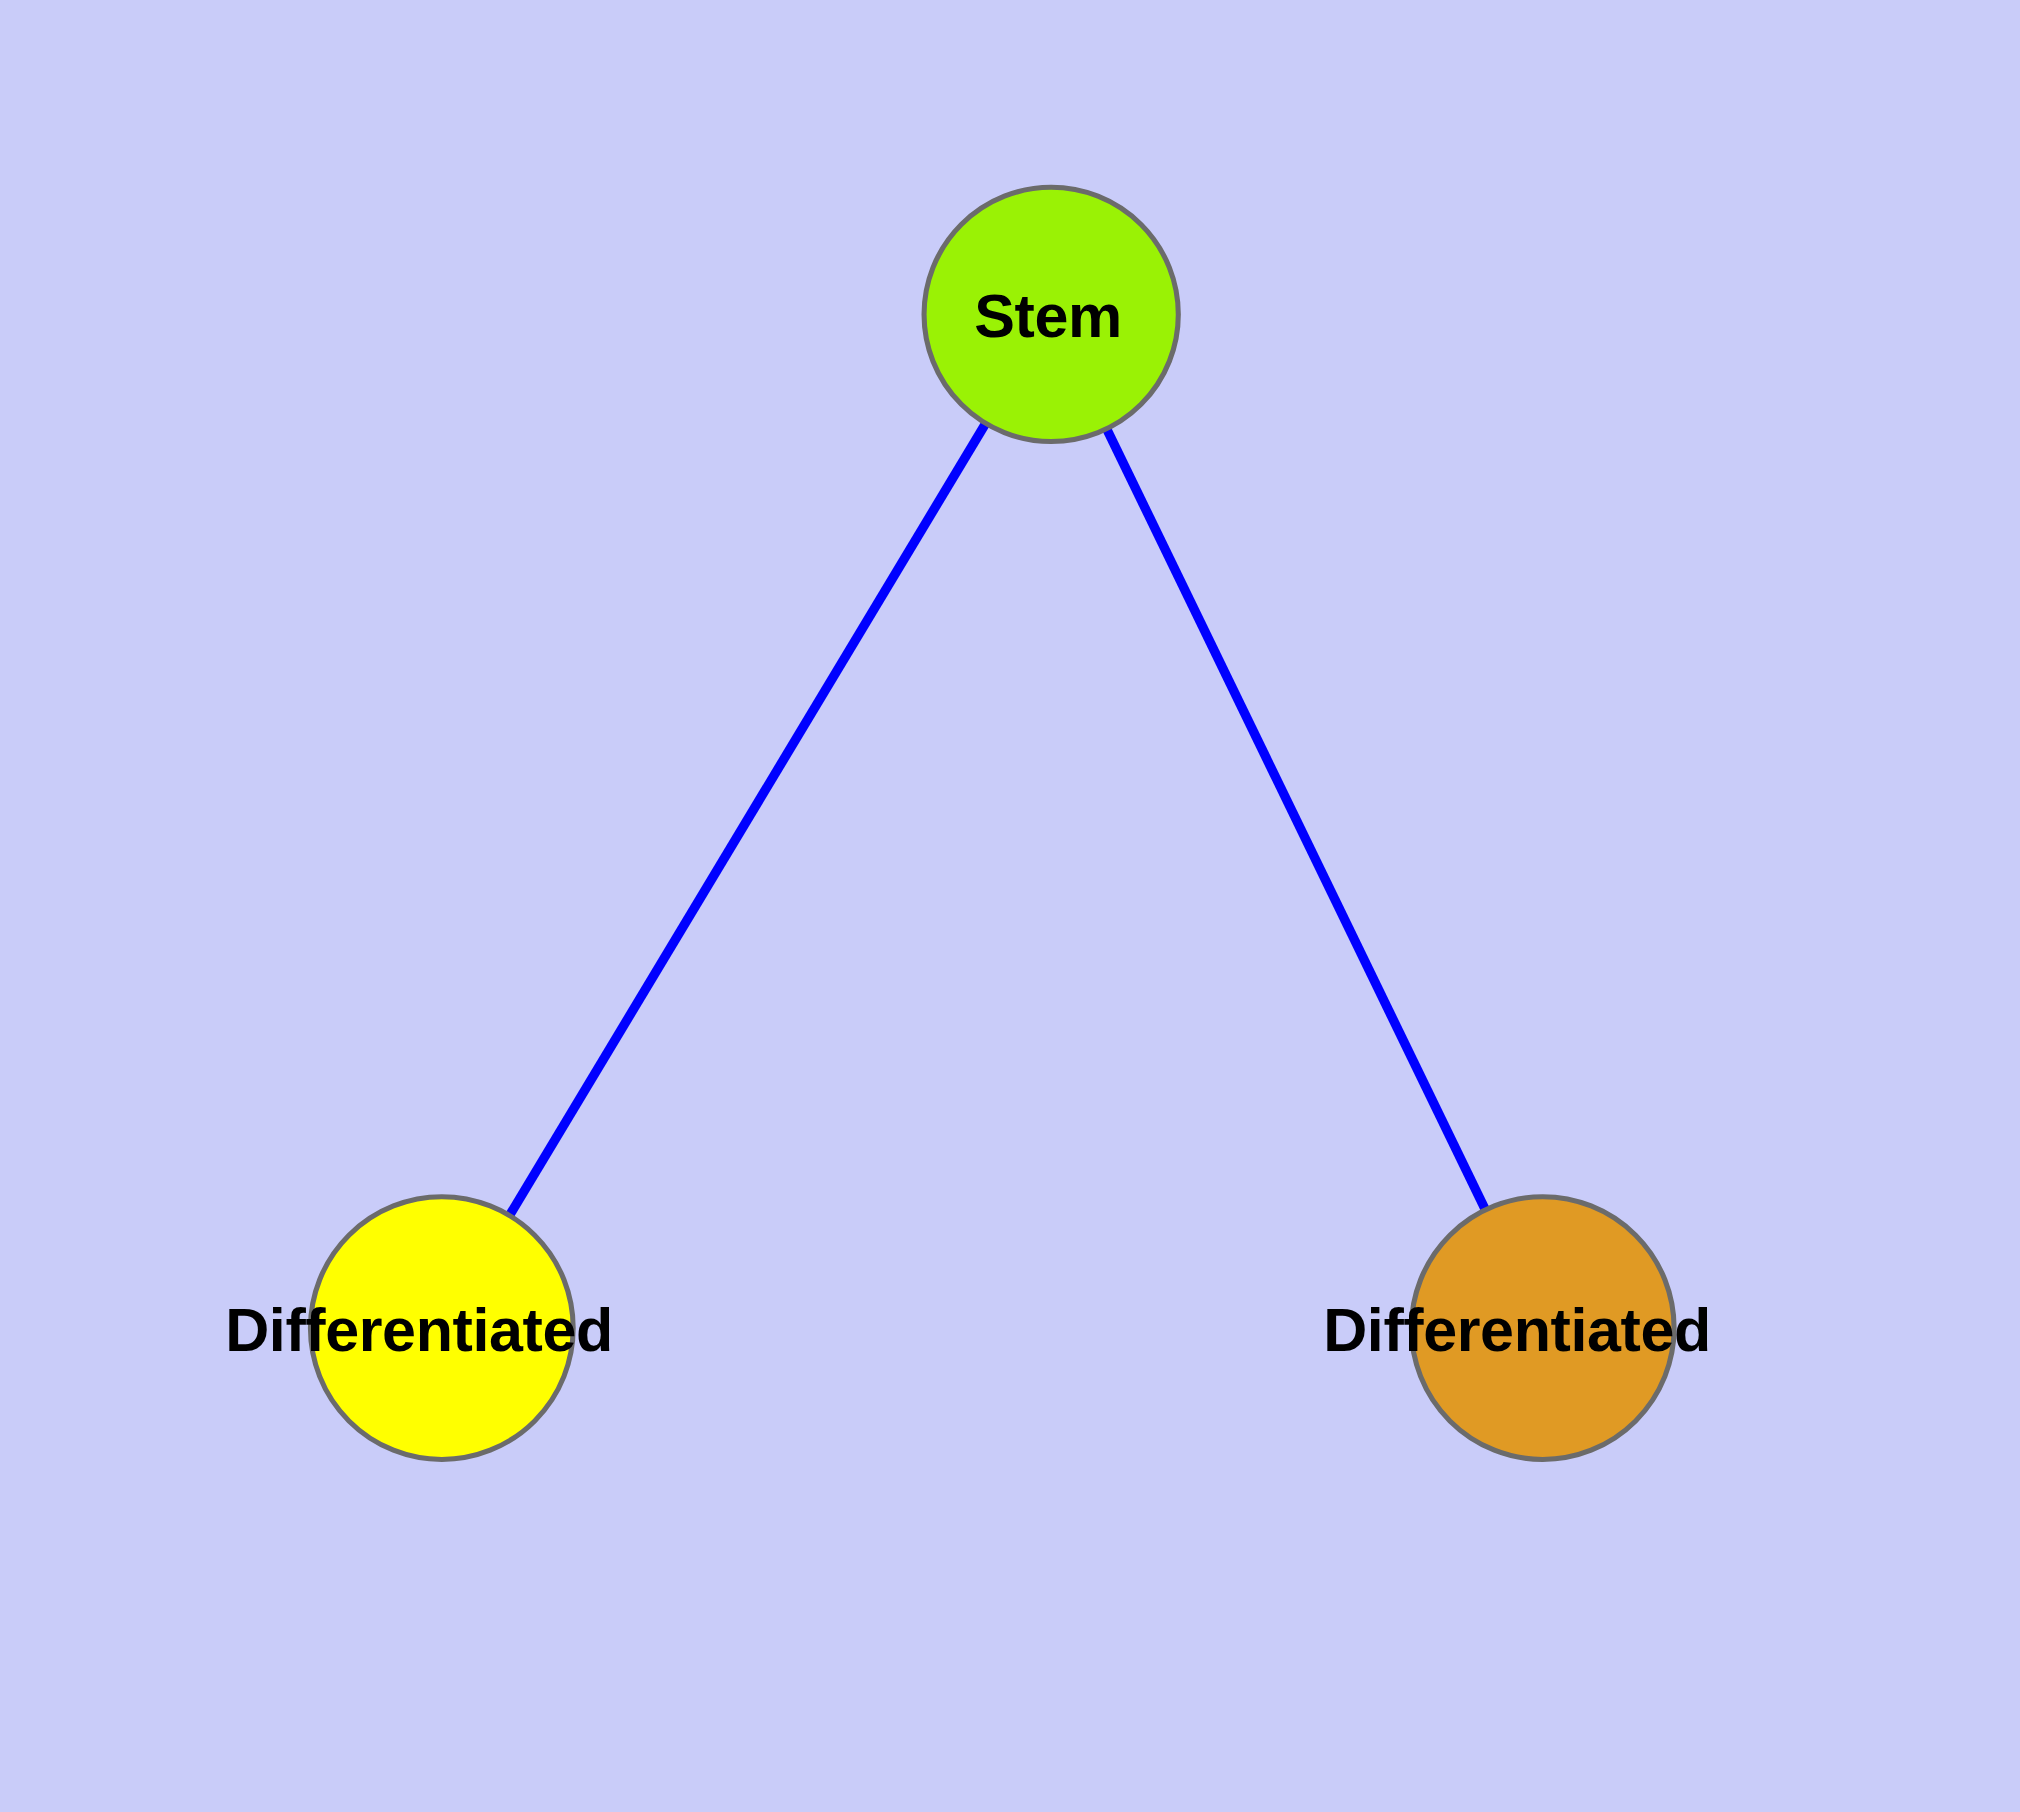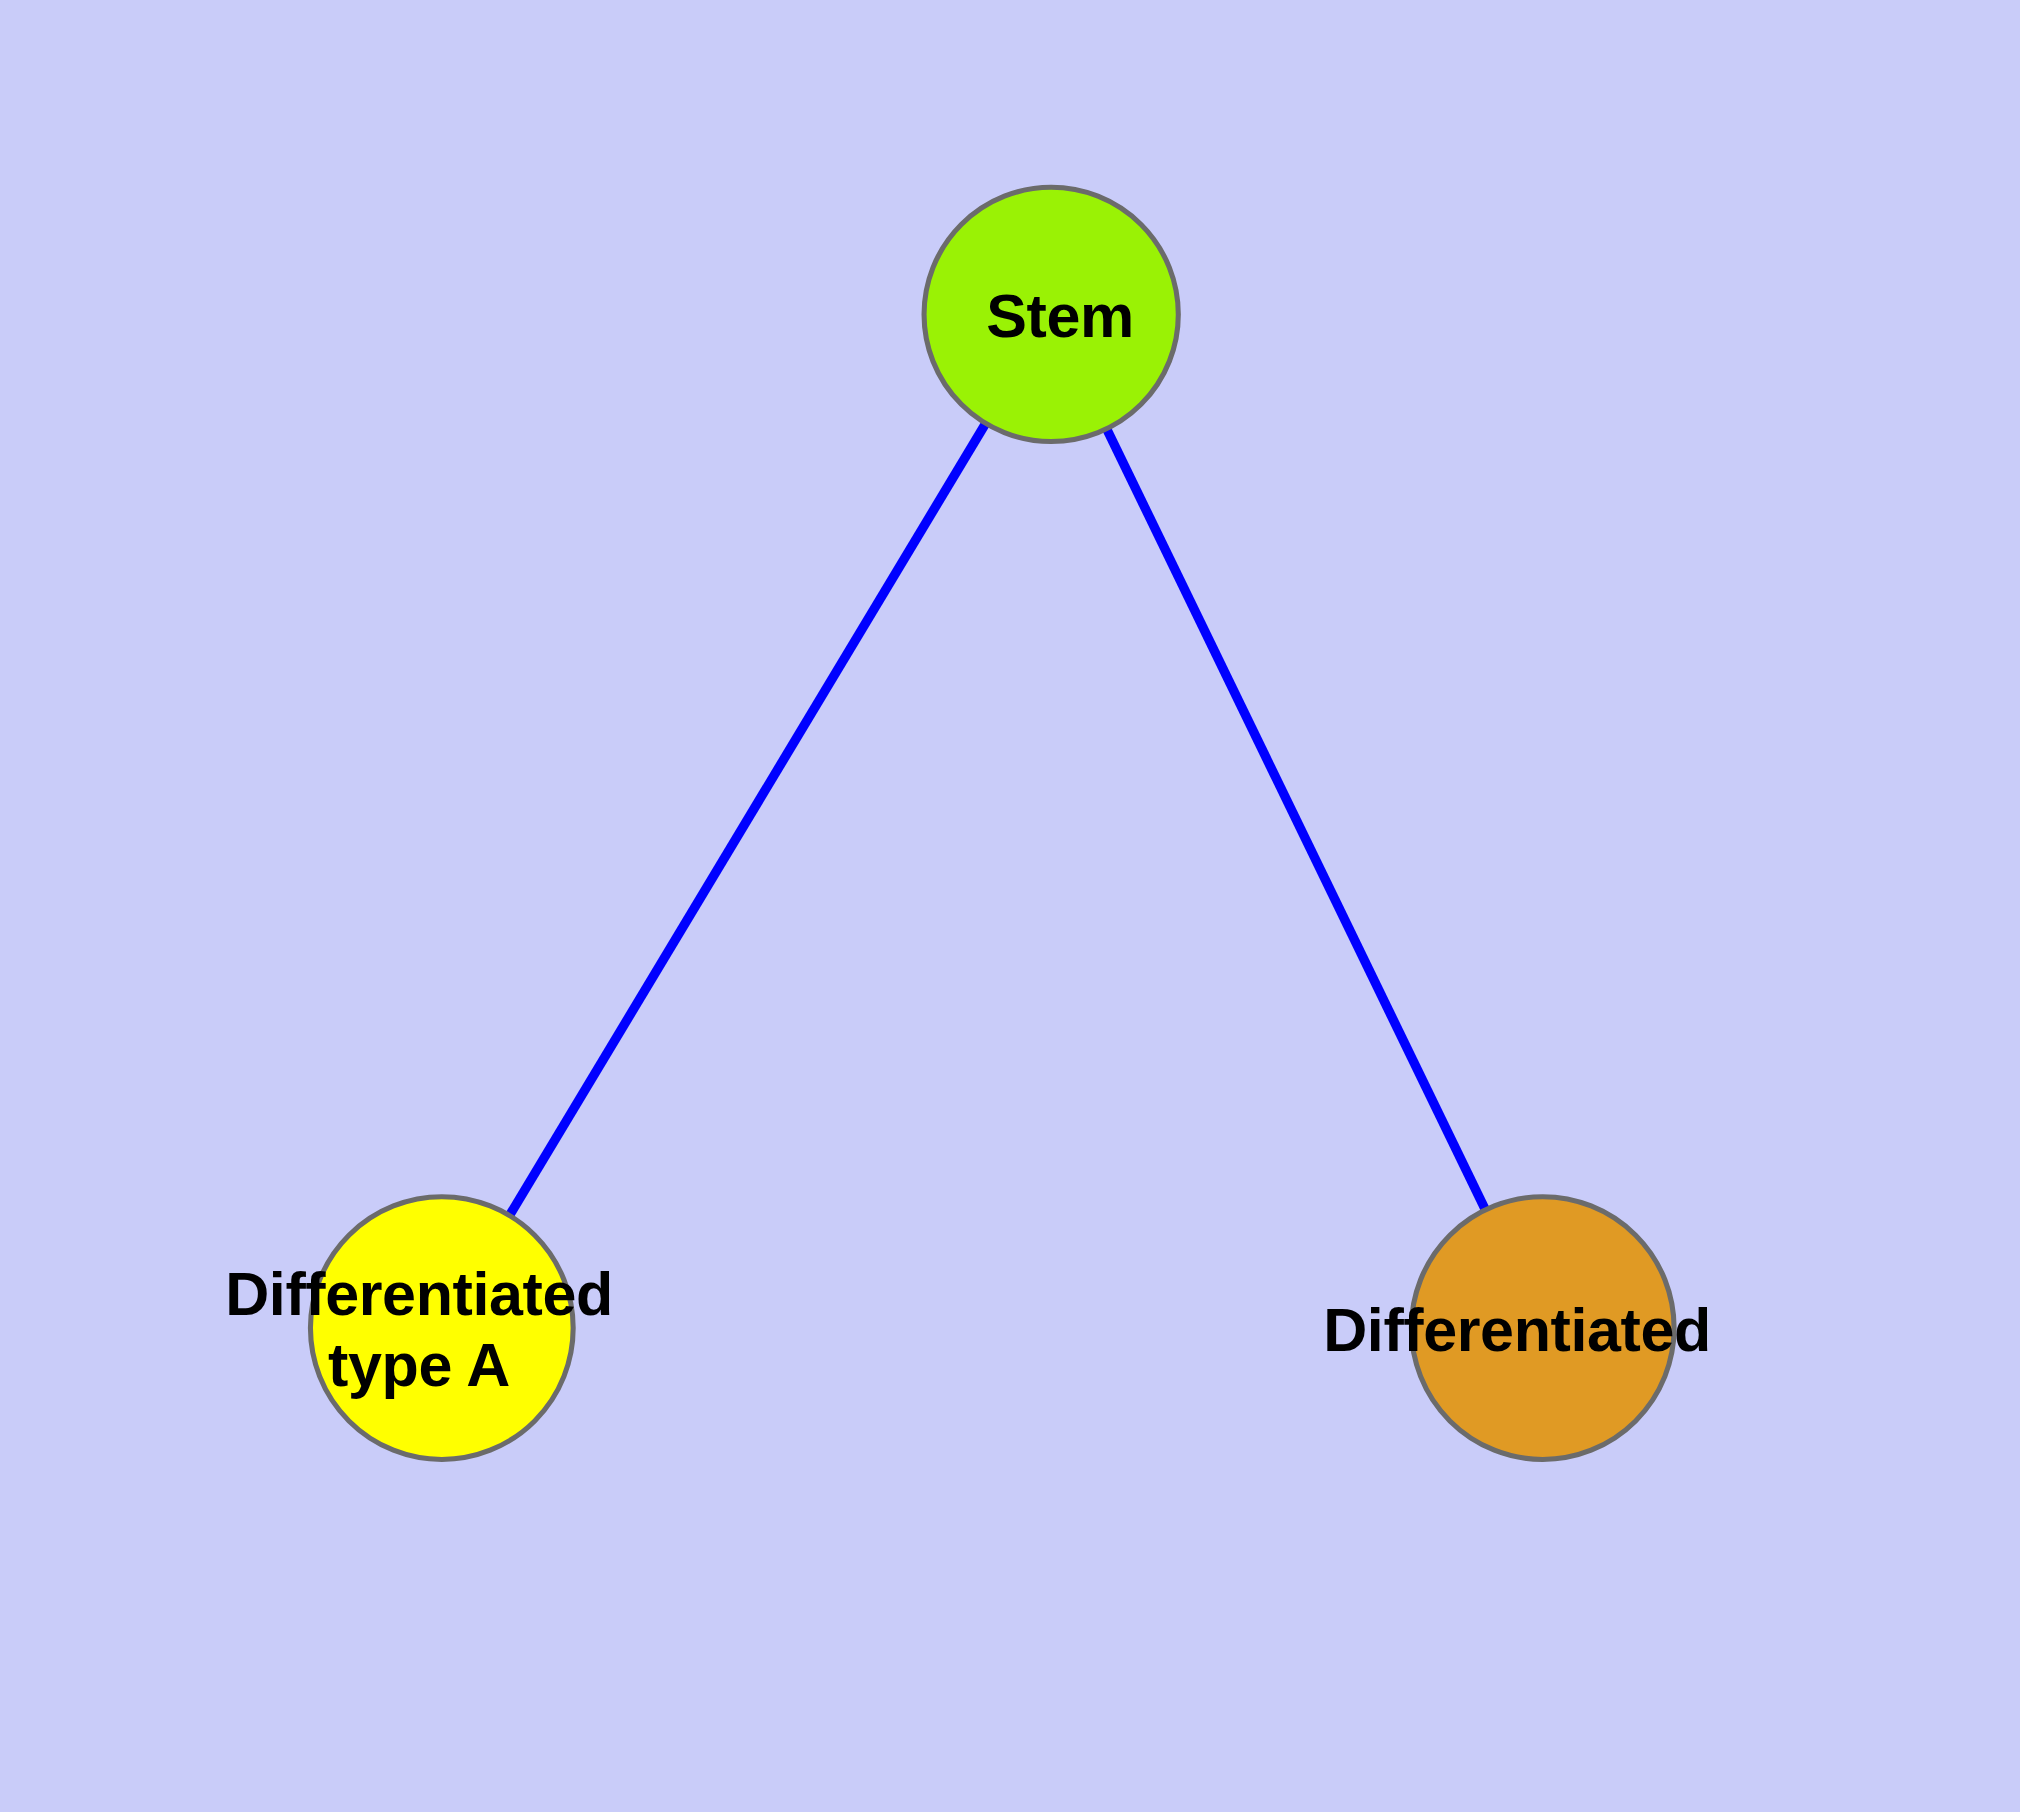--- a/index.html
+++ b/index.html
@@ -59,27 +59,26 @@
       <line class="edge-line" x1="1240" y1="371" x2="521" y2="1567" stroke="#0000ff"></line>
       <line class="edge-line" x1="1240" y1="371" x2="1820" y2="1567" stroke="#0000ff"></line>
     </g>
     <g>
       <circle class="node-circle" cx="1240" cy="371" r="150" fill="#9af205" stroke="#6b6b6b"></circle>
       <circle class="node-circle" cx="521" cy="1567" r="155" fill="#ffff00" stroke="#6b6b6b"></circle>
       <circle class="node-circle" cx="1820" cy="1567" r="155" fill="#e09a24" stroke="#6b6b6b"></circle>
     </g>
   </svg>
 
-  <div class="node-label" style="left: 1048px; top: 316px; color: rgb(0, 0, 0); margin-left: 12px;">
+  <div class="node-label" style="left: 1048px; top: 316px; color: rgb(0, 0, 0);">
     <span class="label-line">Stem</span>
   </div>
 
   <div class="node-label" style="left: 419px; top: 1330px; color: rgb(0, 0, 0);">
     <span class="label-line">Differentiated</span>
-    <span class="label-line">type A</span>
   </div>
 
   <div class="node-label" style="left: 1517px; top: 1330px; color: rgb(0, 0, 0);">
     <span class="label-line">Differentiated</span>
   </div>
 
 </div>
 
 
 </body></html>

